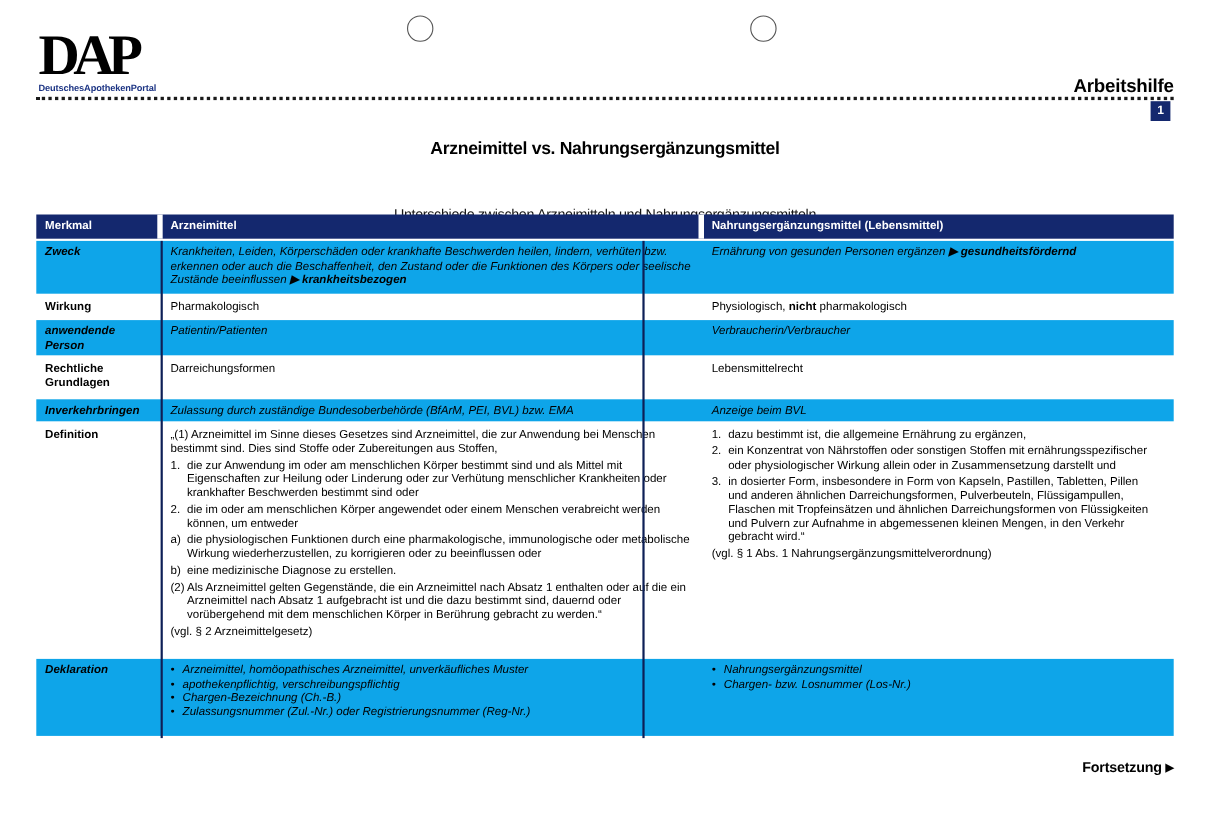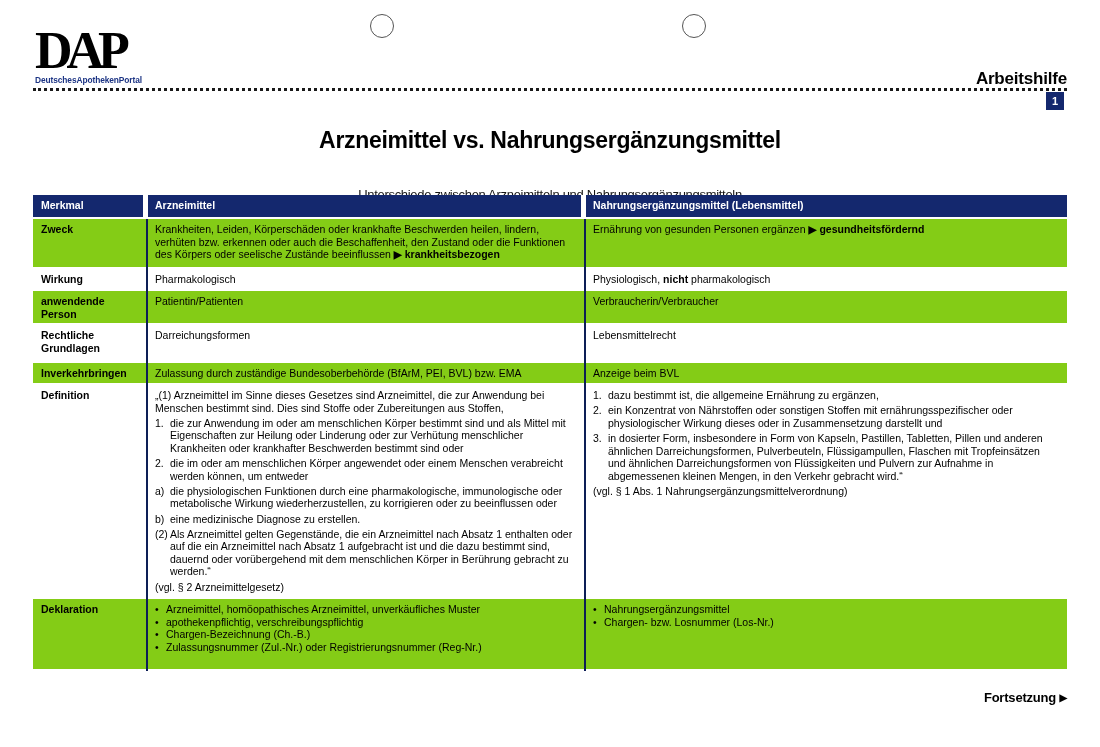--- a/index.html
+++ b/index.html
@@ -12,34 +12,34 @@
   .punch.p2{left:682px;}
   .logo{position:absolute;left:35px;top:28px;line-height:1;}
   .logo-text{font-family:"Liberation Serif",serif;font-weight:bold;font-size:52px;line-height:46px;letter-spacing:-6px;color:#000000;}
   .logo-sub{font-size:8.4px;font-weight:bold;color:#1C3484;margin-top:2px;letter-spacing:-0.1px;}
   .doc-label{position:absolute;right:33px;top:69px;font-size:17px;font-weight:bold;letter-spacing:-0.2px;}
   .dotted{position:absolute;left:33px;width:1034px;top:88px;border-top:3px dotted #1a1a1a;}
   .page-box{position:absolute;left:1046px;top:92px;width:18px;height:18px;background:#14286E;color:#fff;
             font-size:11px;font-weight:bold;display:flex;align-items:center;justify-content:center;}
 
   
-  .title{position:absolute;left:0;right:0;top:127px;text-align:center;font-size:23px;font-weight:bold;letter-spacing:-0.3px;}
+  .title{position:absolute;left:0;right:0;top:127px;text-align:center;font-size:16px;font-weight:bold;letter-spacing:-0.3px;}
   .subtitle{position:absolute;left:0;right:0;top:151px;text-align:center;font-size:13px;color:#151515;letter-spacing:-0.3px;margin-top:36px;}
 
   
   .cmp-table{position:absolute;left:33px;top:195px;width:1034px;}
   .vline{position:absolute;top:24px;bottom:0;width:2px;background:#0d1f56;z-index:6;}
   .vline.v1{left:113px;}
   .vline.v2{left:551px;}
   .row{display:flex;margin-bottom:2px;position:relative;}
   .cell{box-sizing:border-box;font-size:10.5px;line-height:12.6px;}
   .cell-label{width:115px;padding:4px 6px 3px 8px;font-weight:bold;}
-  .cell-a{width:438px;padding:4px 12px 3px 7px;}
+  .cell-a{width:492px;padding:4px 12px 3px 7px;}
   .cell-n{flex:1;padding:4px 12px 3px 7px;}
-  .shaded .cell{background:#84cc16;}
+  .shaded .cell{background:#0ea5e9;font-style:italic;}
   .head .cell{background:#14286E;color:#fff;font-weight:bold;}
   .head .cell-label,.head .cell-a{border-right:5px solid #fff;}
   .row-head{min-height:22px;}
   .row-zweck{min-height:48px;}
   .row-wirkung{min-height:20px;}
   .row-person{min-height:20px;}
   .row-recht{min-height:36px;}
   .row-inverkehr{min-height:20px;}
   .row-definition{min-height:212px;}
   .row-deklaration{min-height:70px;}
@@ -178,21 +178,21 @@
             <span class="txt"><span>(vgl. § 2 Arzneimittelgesetz)</span></span>
           </div>
         </div>
         <div class="cell cell-n">
           <div class="block">
             <span class="marker">1.</span>
             <span class="txt"><span>dazu bestimmt ist, die allgemeine Ernährung zu ergänzen,</span></span>
           </div>
           <div class="block">
             <span class="marker">2.</span>
-            <span class="txt"><span>ein Konzentrat von Nährstoffen oder sonstigen Stoffen mit ernährungsspezifischer oder physiologischer Wirkung dieses oder in Zusammensetzung darstellt und</span></span>
+            <span class="txt"><span>ein Konzentrat von Nährstoffen oder sonstigen Stoffen mit ernährungsspezifischer oder physiologischer Wirkung allein oder in Zusammensetzung darstellt und</span></span>
           </div>
           <div class="block">
             <span class="marker">3.</span>
             <span class="txt"><span>in dosierter Form, insbesondere in Form von Kapseln, Pastillen, Tabletten, Pillen und anderen ähnlichen Darreichungsformen, Pulverbeuteln, Flüssigampullen, Flaschen mit Tropfeinsätzen und ähnlichen Darreichungsformen von Flüssigkeiten und Pulvern zur Aufnahme in abgemessenen kleinen Mengen, in den Verkehr gebracht wird.“</span></span>
           </div>
           <div class="block">
             <span class="txt"><span>(vgl. § 1 Abs. 1 Nahrungsergänzungsmittelverordnung)</span></span>
           </div>
         </div>
       </div>

